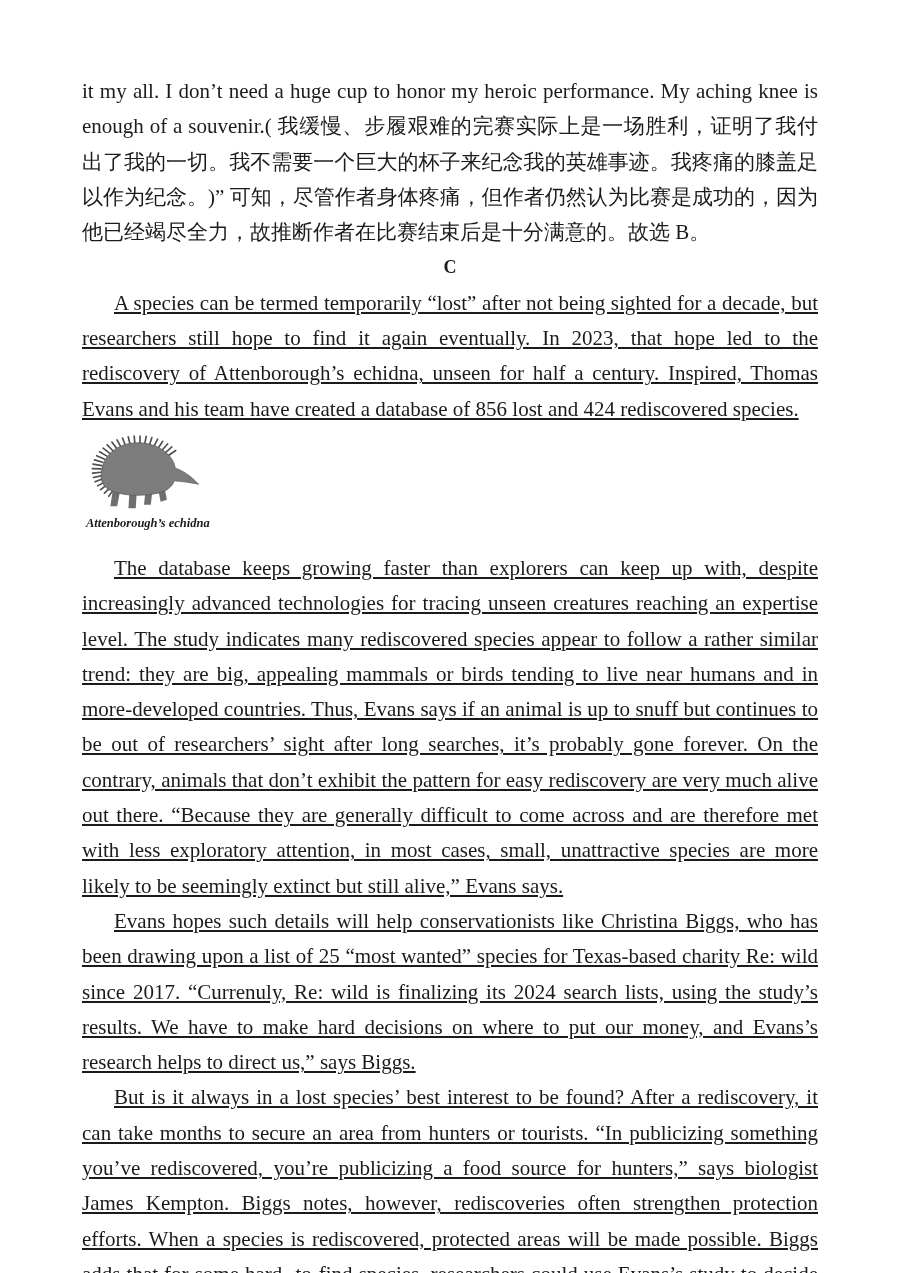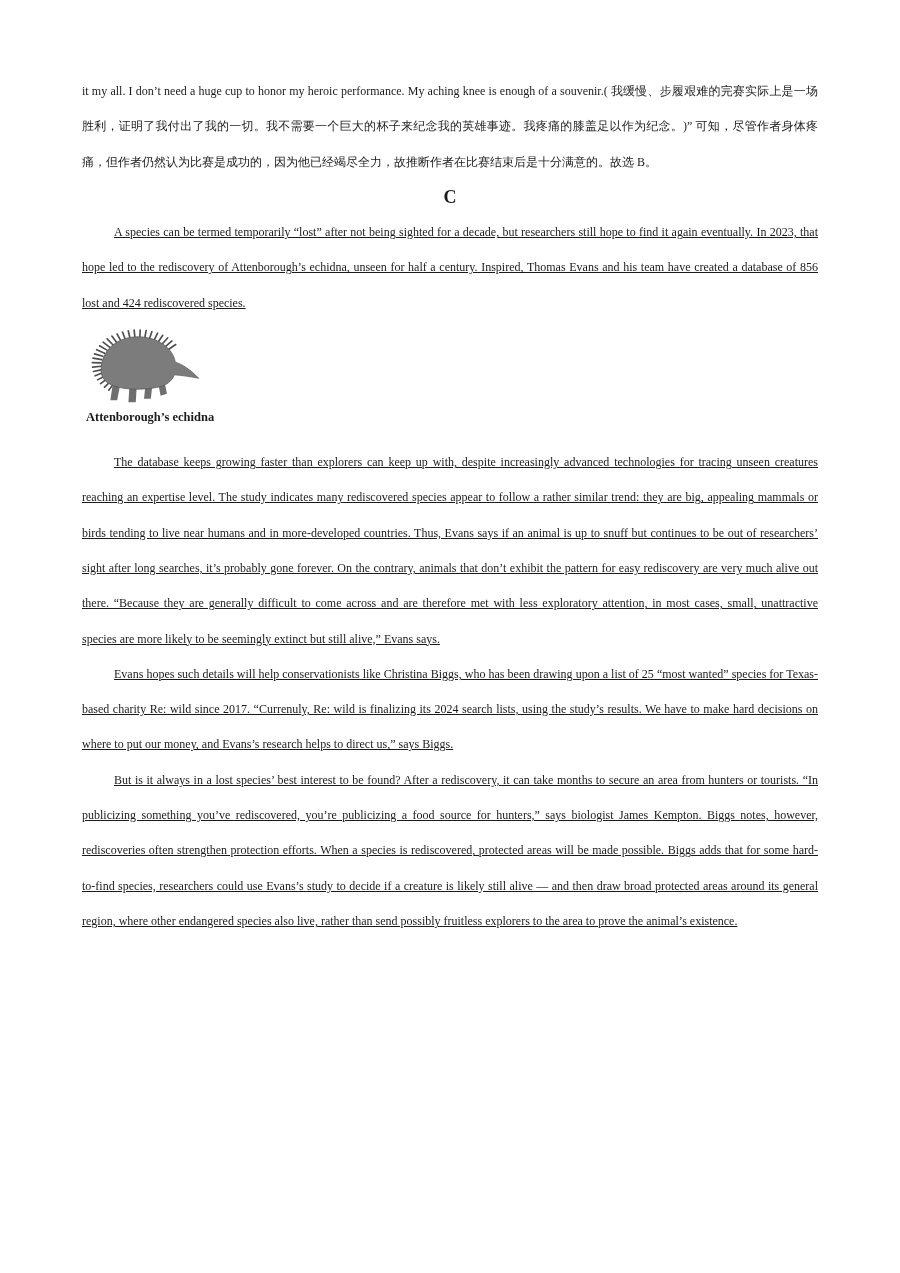--- a/index.html
+++ b/index.html
@@ -15,38 +15,39 @@
   .page {
     box-sizing: border-box;
     width: 900px;
     height: 1273px;
     padding: 74px 82px 0 82px;
     font-family: "Liberation Serif", "DejaVu Serif", serif;
     color: #1b1b1b;
   }
   p.body-text {
     margin: 0;
-    font-size: 12px;
+    font-size: 21px;
     line-height: 35.3px;
     text-align: justify;
   }
   p.indent {
     text-indent: 32px;
     text-decoration: underline;
   }
   .heading {
     margin: 0;
     font-weight: bold;
     text-align: center;
     font-size: 18px;
     line-height: 35.3px;
   }
   .figure {
     margin: 8px 0 16px 4px;
     width: 140px;
+    font-style: italic;
   }
   .figure svg {
     display: block;
   }
   .caption {
     font-weight: bold;
     font-size: 12.5px;
     line-height: 16px;
     margin-top: 2px;
     white-space: nowrap;

